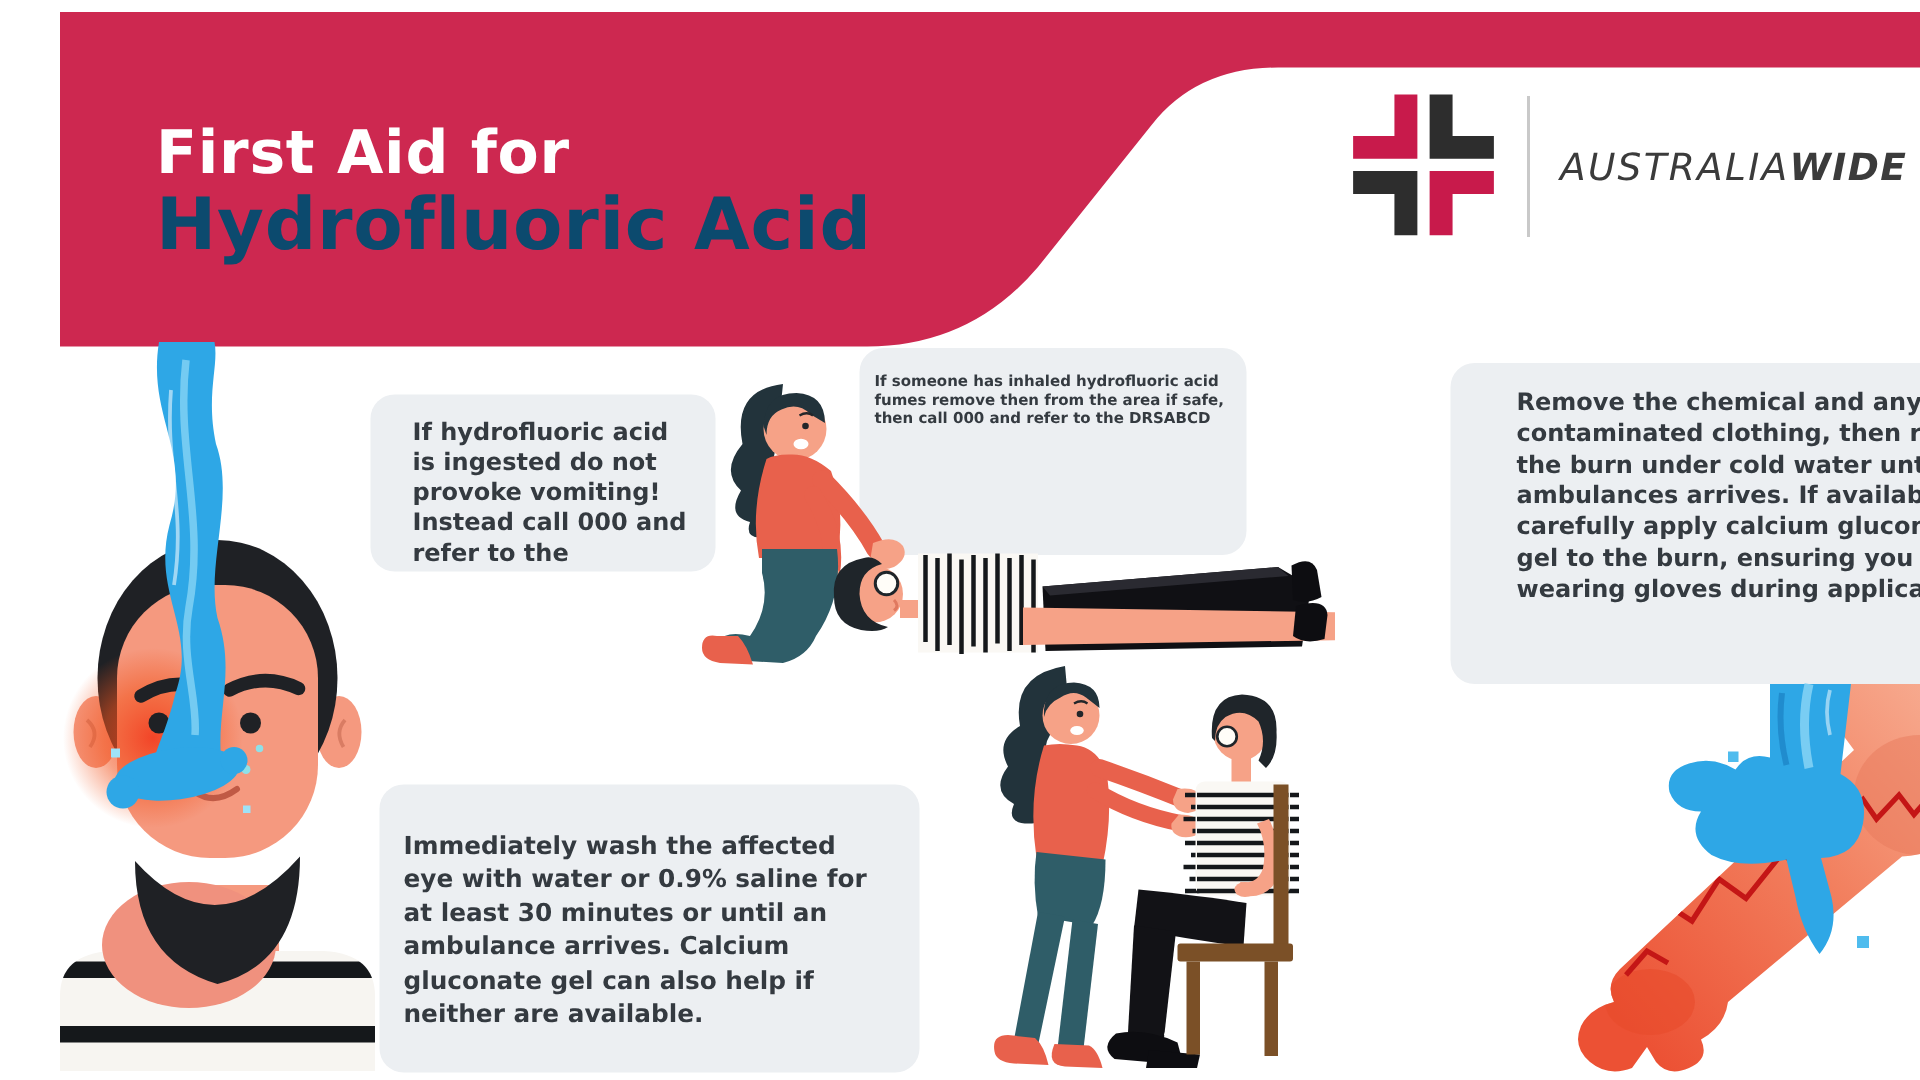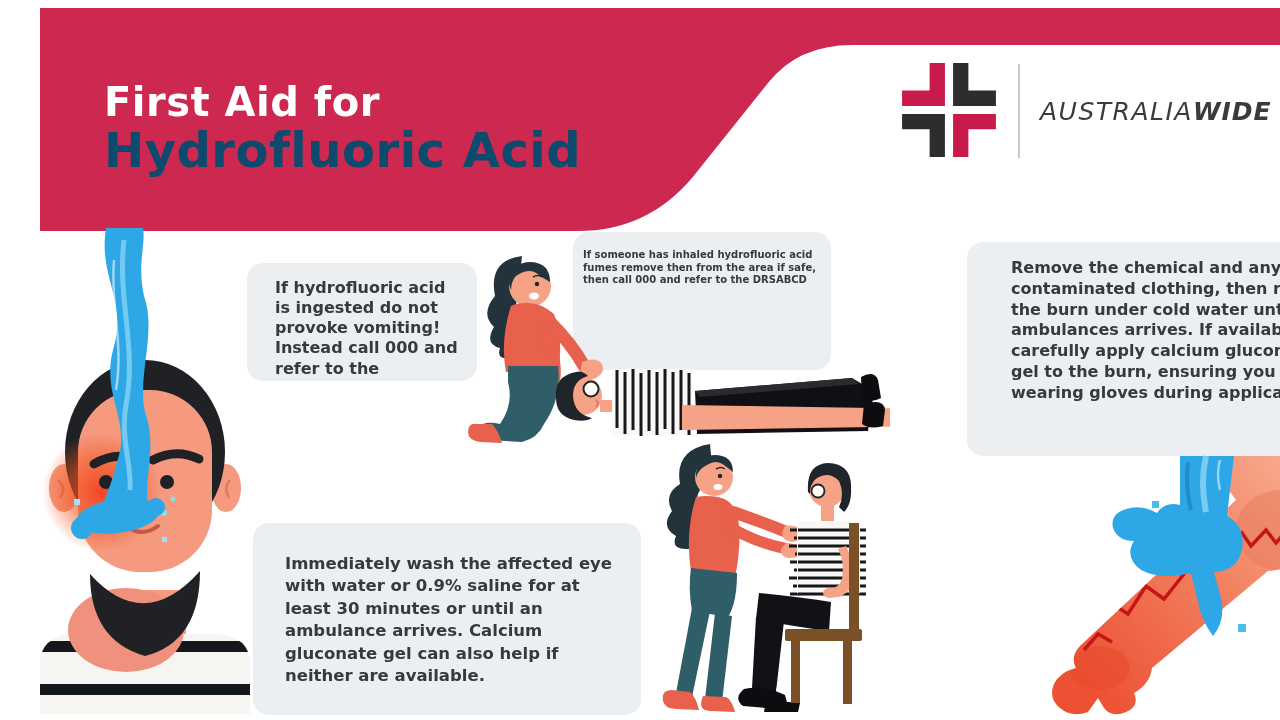--- a/index.html
+++ b/index.html
@@ -21,21 +21,21 @@
   .logo .brand{font-size:25px;letter-spacing:1.5px;color:#3b3b3b;font-weight:400;white-space:nowrap;}
   .logo .brand b{font-weight:800;letter-spacing:1px;}
   .logo .sub{font-size:22px;letter-spacing:2.5px;color:#C81A4B;font-weight:700;margin-top:3px;}
 
   
   .tip{position:absolute;background:#ECEFF2;border-radius:16px;color:#343A40;
        font-weight:700;box-sizing:border-box;overflow:hidden;}
   .tip.t1{left:207px;top:263px;width:230px;height:118px;padding:15px 14px 12px 28px;font-size:16px;line-height:1.26;}
   .tip.t2{left:533px;top:232px;width:258px;height:138px;padding:17px 12px 12px 10px;font-size:10px;line-height:1.27;}
   .tip.t3{left:927px;top:242px;width:391px;height:214px;padding:16px 26px 14px 44px;font-size:16px;line-height:1.3;}
-  .tip.t4{left:213px;top:523px;width:388px;height:192px;padding:30px 18px 16px 32px;font-size:16.5px;line-height:1.36;}
+  .tip.t4{left:213px;top:523px;width:360px;height:192px;padding:30px 18px 16px 16px;font-size:16.5px;line-height:1.36;}
 
   .illus{position:absolute;}
   .illus.s1{left:0;top:228px;}
   .illus.s2{left:415px;top:250px;}
   .illus.s3{left:598px;top:438px;}
   .illus.s4{left:1000px;top:443px;}
 </style>
 </head>
 <body>
 

